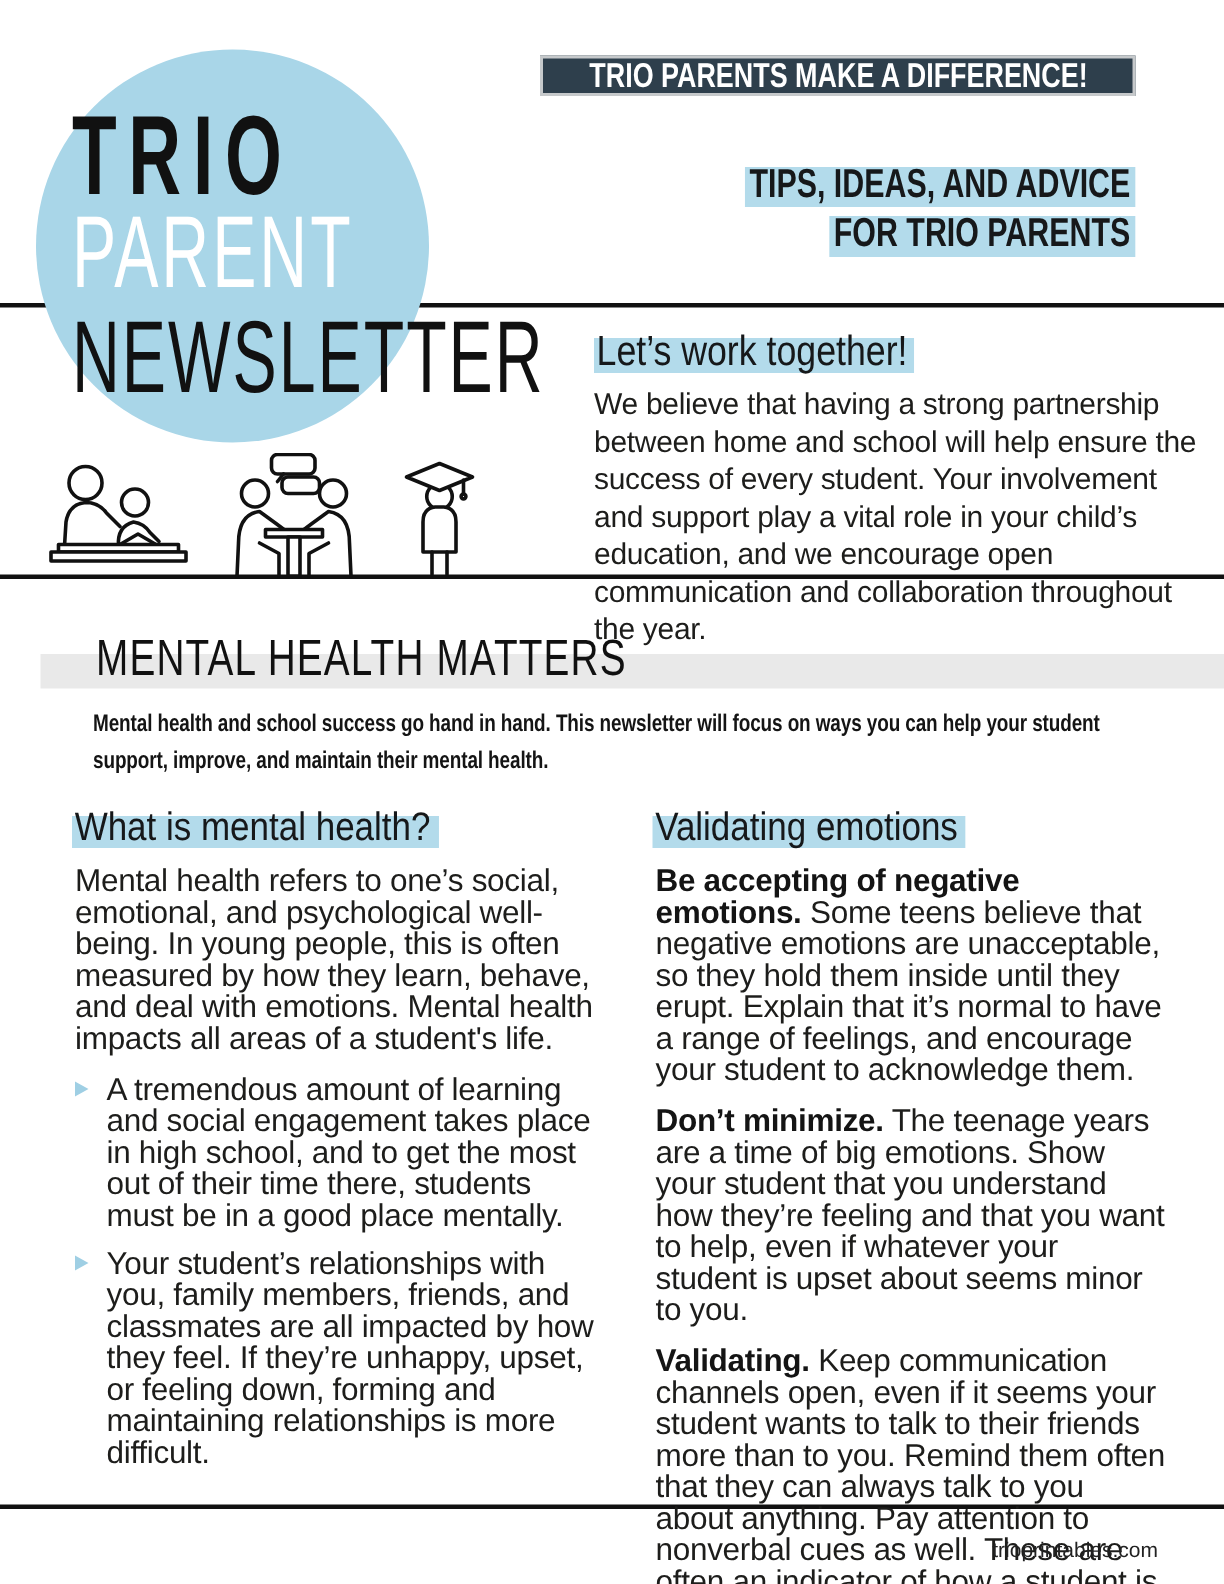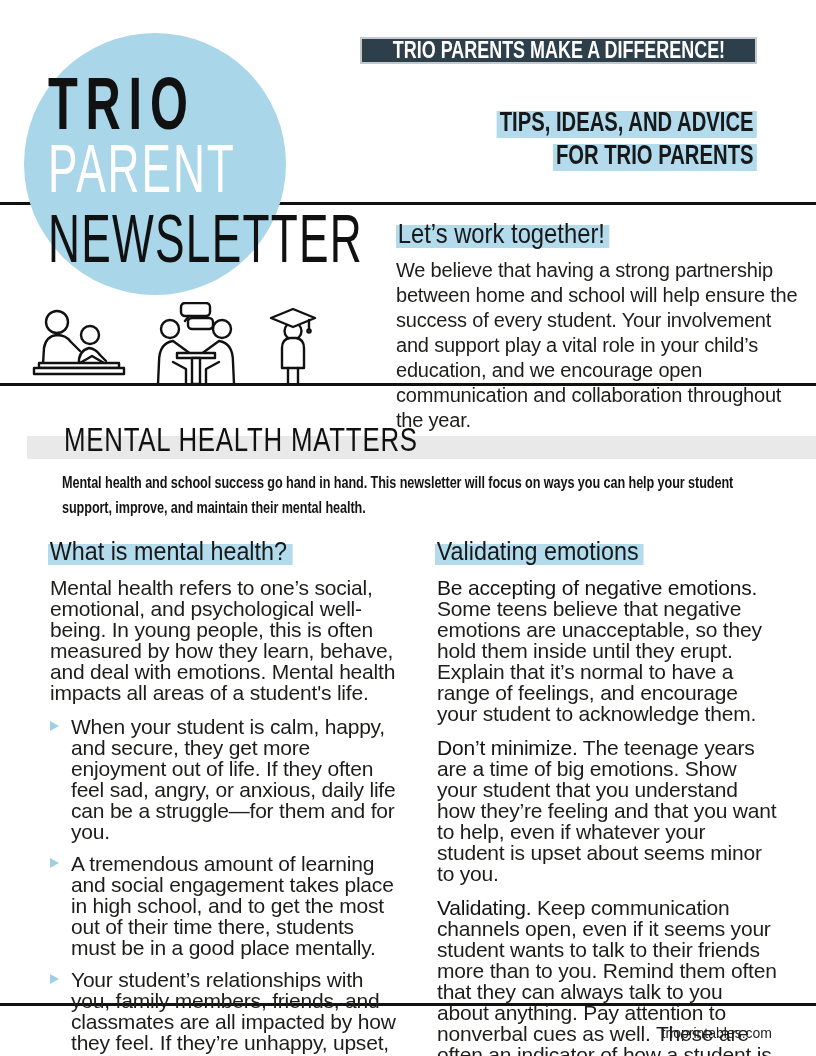--- a/index.html
+++ b/index.html
@@ -84,21 +84,21 @@
   .col-right { width:341px; flex:none; }
   .col h3 {
     display:inline-block; font-size:26.5px; font-weight:500; color:#16181a;
     line-height:1.15; white-space:nowrap; padding:0 6px 0 2px; margin-left:-2px;
     transform:scaleX(0.88); transform-origin:left center;
     background:linear-gradient(to bottom, transparent 26%, #b3dbeb 26%, #b3dbeb 98%, transparent 98%);
   }
   .body-text { font-size:21px; line-height:21px; letter-spacing:-0.2px; color:#1d1d1b; }
   .col .lead-para { margin-top:11px; }
   .col-right .body-text { margin-top:11px; margin-bottom:13px; }
-  .col-right .body-text b { font-weight:400; color:#141414; }
+  .col-right .body-text b { font-weight:700; color:#141414; }
 
   .bullets { list-style:none; margin-top:13px; }
   .bullets li { position:relative; padding-left:21px; margin-bottom:11px; }
   .bullets li::before {
     content:""; position:absolute; left:0; top:5px; width:0; height:0;
     border-left:9px solid #9fcfe4; border-top:5.5px solid transparent; border-bottom:5.5px solid transparent;
   }
 
   
   .footer-left  { position:absolute; left:30px;  top:1025px; font-size:12.5px; color:#15803d;margin-top:32px; }
@@ -175,21 +175,20 @@
   <div class="section-band"></div>
   <div class="section-title">MENTAL HEALTH MATTERS</div>
   <div class="section-intro">Mental health and school success go hand in hand. This newsletter will focus on ways you can help your student support, improve, and maintain their mental health.</div>
 
   <div class="columns">
 
     <div class="col col-left">
       <h3>What is mental health?</h3>
       <p class="body-text lead-para">Mental health refers to one’s social, emotional, and psychological well-being. In young people, this is often measured by how they learn, behave, and deal with emotions. Mental health impacts all areas of a student's life.</p>
       <ul class="bullets">
-        <li class="body-text">When your student is calm, happy, and secure, they get more enjoyment out of life. If they often feel sad, angry, or anxious, daily life can be a struggle—for them and for you.</li>
         <li class="body-text">A tremendous amount of learning and social engagement takes place in high school, and to get the most out of their time there, students must be in a good place mentally.</li>
         <li class="body-text">Your student’s relationships with you, family members, friends, and classmates are all impacted by how they feel. If they’re unhappy, upset, or feeling down, forming and maintaining relationships is more difficult.</li>
       </ul>
     </div>
 
     <div class="col col-right">
       <h3>Validating emotions</h3>
       <p class="body-text"><b>Be accepting of negative emotions.</b><span> Some teens believe that negative emotions are unacceptable, so they hold them inside until they erupt. Explain that it’s normal to have a range of feelings, and encourage your student to acknowledge them.</span></p>
       <p class="body-text"><b>Don’t minimize.</b><span> The teenage years are a time of big emotions. Show your student that you understand how they’re feeling and that you want to help, even if whatever your student is upset about seems minor to you.</span></p>
       <p class="body-text"><b>Validating.</b><span> Keep communication channels open, even if it seems your student wants to talk to their friends more than to you. Remind them often that they can always talk to you about anything. Pay attention to nonverbal cues as well. These are often an indicator of how a student is doing.</span></p>

